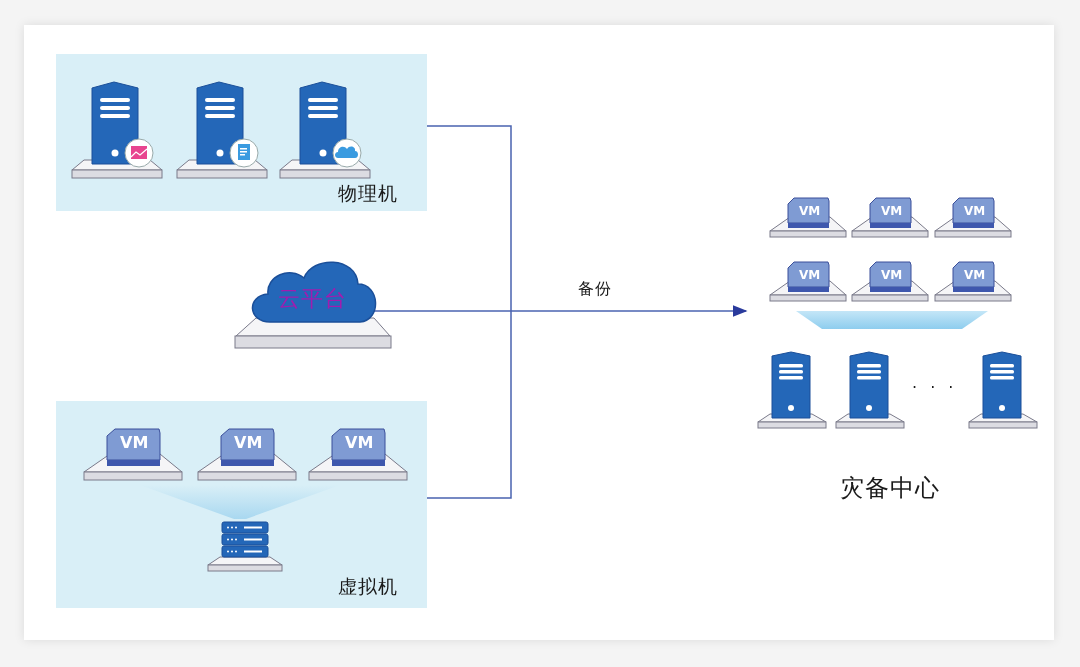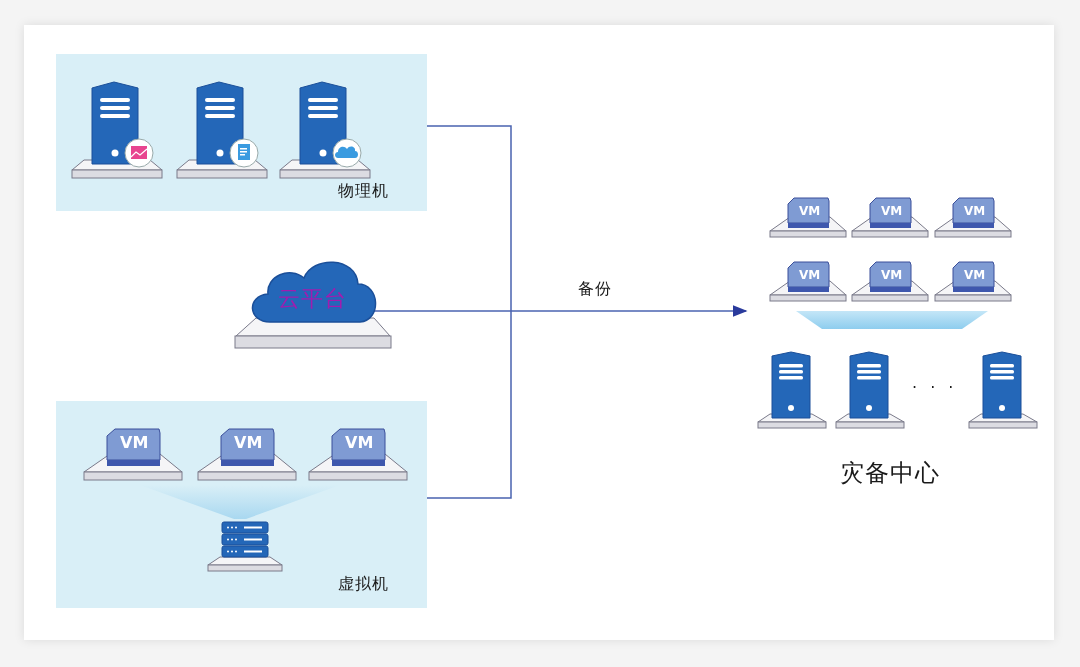--- a/index.html
+++ b/index.html
@@ -6,21 +6,21 @@
     body {
       width:1080px; height:667px; background:#f4f4f4; position:relative; overflow:hidden;
       font-family:"DejaVu Sans", sans-serif;
     }
     .card {
       position:absolute; left:24px; top:25px; width:1030px; height:615px;
       background:#ffffff; box-shadow:0 0 10px rgba(0,0,0,0.10);
     }
     .panel { position:absolute; background:#d9eff7; }
     .abs { position:absolute; }
-    .label { position:absolute; color:#1a1a1a; font-size:16px; letter-spacing:1px; }
+    .label { position:absolute; color:#1a1a1a; font-size:19px; letter-spacing:1px; }
     svg { overflow:visible; }
   </style>
 </head>
 <body>
 
 <div class="card"></div>
 
 <div class="panel" style="left:56px;top:54px;width:371px;height:157px;"></div>
 <div class="label" style="left:338px;top:181px;">物理机</div>
 
@@ -227,13 +227,13 @@
 <svg class="abs" style="left:967px;top:352px;" width="72" height="80">
   <polygon points="14,62 56,62 70,70 2,70" fill="#f5f5f7" stroke="#7a7a8a"></polygon>
   <rect x="2" y="70" width="68" height="6" fill="#dcdce2" stroke="#7a7a8a"></rect>
   <path d="M16,4 L35,0 L54,4 L54,66 L16,66 Z" fill="#2467b8" stroke="#1b4f99"></path>
   <rect x="23" y="12" width="24" height="3.5" rx="1.5" fill="#fff"></rect>
   <rect x="23" y="18" width="24" height="3.5" rx="1.5" fill="#fff"></rect>
   <rect x="23" y="24" width="24" height="3.5" rx="1.5" fill="#fff"></rect>
   <circle cx="35" cy="56" r="3" fill="#fff"></circle>
 </svg>
 
-<div class="label" style="left:840px;top:457px;font-size:24px;">灾备中心</div>
+<div class="label" style="left:840px;top:472px;font-size:24px;">灾备中心</div>
 
 </body></html>

